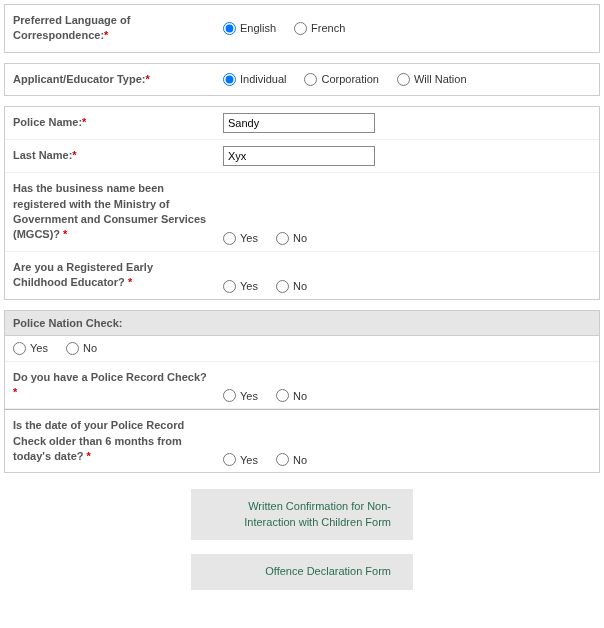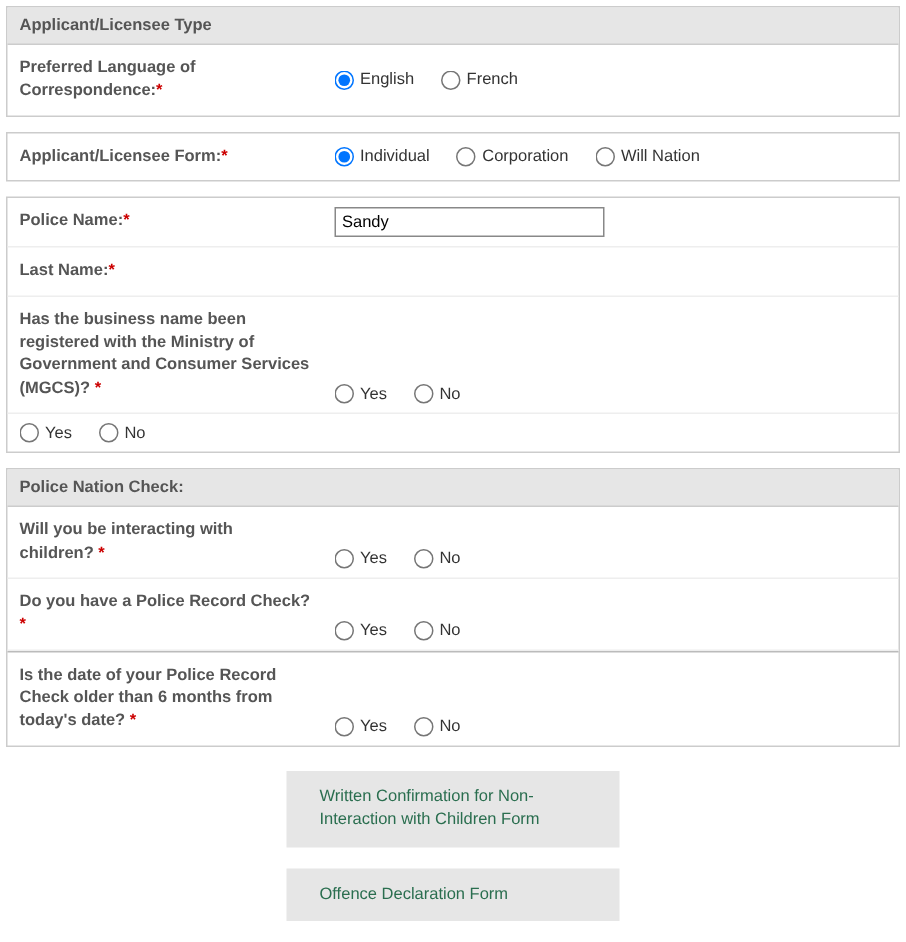--- a/index.html
+++ b/index.html
@@ -55,48 +55,47 @@
   input[type="radio"] {
     margin: 0;
     width: 13px;
     height: 13px;
   }
   input[type="text"] {
     font-family: inherit;
     font-size: 11px;
     padding: 2px 4px;
     border: 1px solid #888;
-    width: 180px;
+    width: 152px;
     height: 20px;
   }
   .form-buttons {
     display: flex;
     flex-direction: column;
     align-items: center;
     gap: 14px;
     margin: 16px 0 24px;
   }
   .link-button {
     background: #e6e6e6;
     border: none;
     color: #2a6e4f;
     font-size: 11px;
     font-family: inherit;
     padding: 10px 22px;
     width: 222px;
-    text-align: left;
+    text-align: right;
     cursor: pointer;
     line-height: 1.4;
   }
 </style>
 </head>
 <body>
 
 <div class="section">
-  <div class="section-header">Applicant/Licensee Type</div>
 
   <div class="row">
     <div class="label-cell">
       <span>Preferred Language of Correspondence:</span><span class="req">*</span>
     </div>
     <div class="value-cell tight">
       <label class="radio-item">
         <input type="radio" name="lang" checked="" style="">
         <span>English</span>
       </label>
@@ -104,21 +103,21 @@
         <input type="radio" name="lang" style="">
         <span>French</span>
       </label>
     </div>
   </div>
 </div>
 
 <div class="section">
   <div class="row">
     <div class="label-cell">
-      <span>Applicant/Licensee Form:</span><span class="req">*</span>
+      <span>Applicant/Educator Type:</span><span class="req">*</span>
     </div>
     <div class="value-cell tight">
       <label class="radio-item">
         <input type="radio" name="apptype" checked="" style="">
         <span>Individual</span>
       </label>
       <label class="radio-item">
         <input type="radio" name="apptype" style="">
         <span>Corporation</span>
       </label>
@@ -137,59 +136,62 @@
     </div>
     <div class="value-cell tight">
       <input type="text" value="Sandy" style="">
     </div>
   </div>
 
   <div class="row">
     <div class="label-cell">
       <span>Last Name:</span><span class="req">*</span>
     </div>
+    <div class="value-cell tight">
+      <input type="text" value="Xyx" style="">
+    </div>
   </div>
 
   <div class="row">
     <div class="label-cell">
       <span>Has the business name been registered with the Ministry of Government and Consumer Services (MGCS)? </span><span class="req">*</span>
     </div>
     <div class="value-cell">
       <label class="radio-item">
         <input type="radio" name="mgcs" style="">
         <span>Yes</span>
       </label>
       <label class="radio-item">
         <input type="radio" name="mgcs" style="">
         <span>No</span>
       </label>
     </div>
   </div>
 
   <div class="row">
+    <div class="label-cell">
+      <span>Are you a Registered Early Childhood Educator? </span><span class="req">*</span>
+    </div>
     <div class="value-cell">
       <label class="radio-item">
         <input type="radio" name="rece" style="">
         <span>Yes</span>
       </label>
       <label class="radio-item">
         <input type="radio" name="rece" style="">
         <span>No</span>
       </label>
     </div>
   </div>
 </div>
 
 <div class="section">
   <div class="section-header">Police Nation Check:</div>
 
   <div class="row">
-    <div class="label-cell">
-      <span>Will you be interacting with children? </span><span class="req">*</span>
-    </div>
     <div class="value-cell">
       <label class="radio-item">
         <input type="radio" name="interact" style="">
         <span>Yes</span>
       </label>
       <label class="radio-item">
         <input type="radio" name="interact" style="">
         <span>No</span>
       </label>
     </div>

